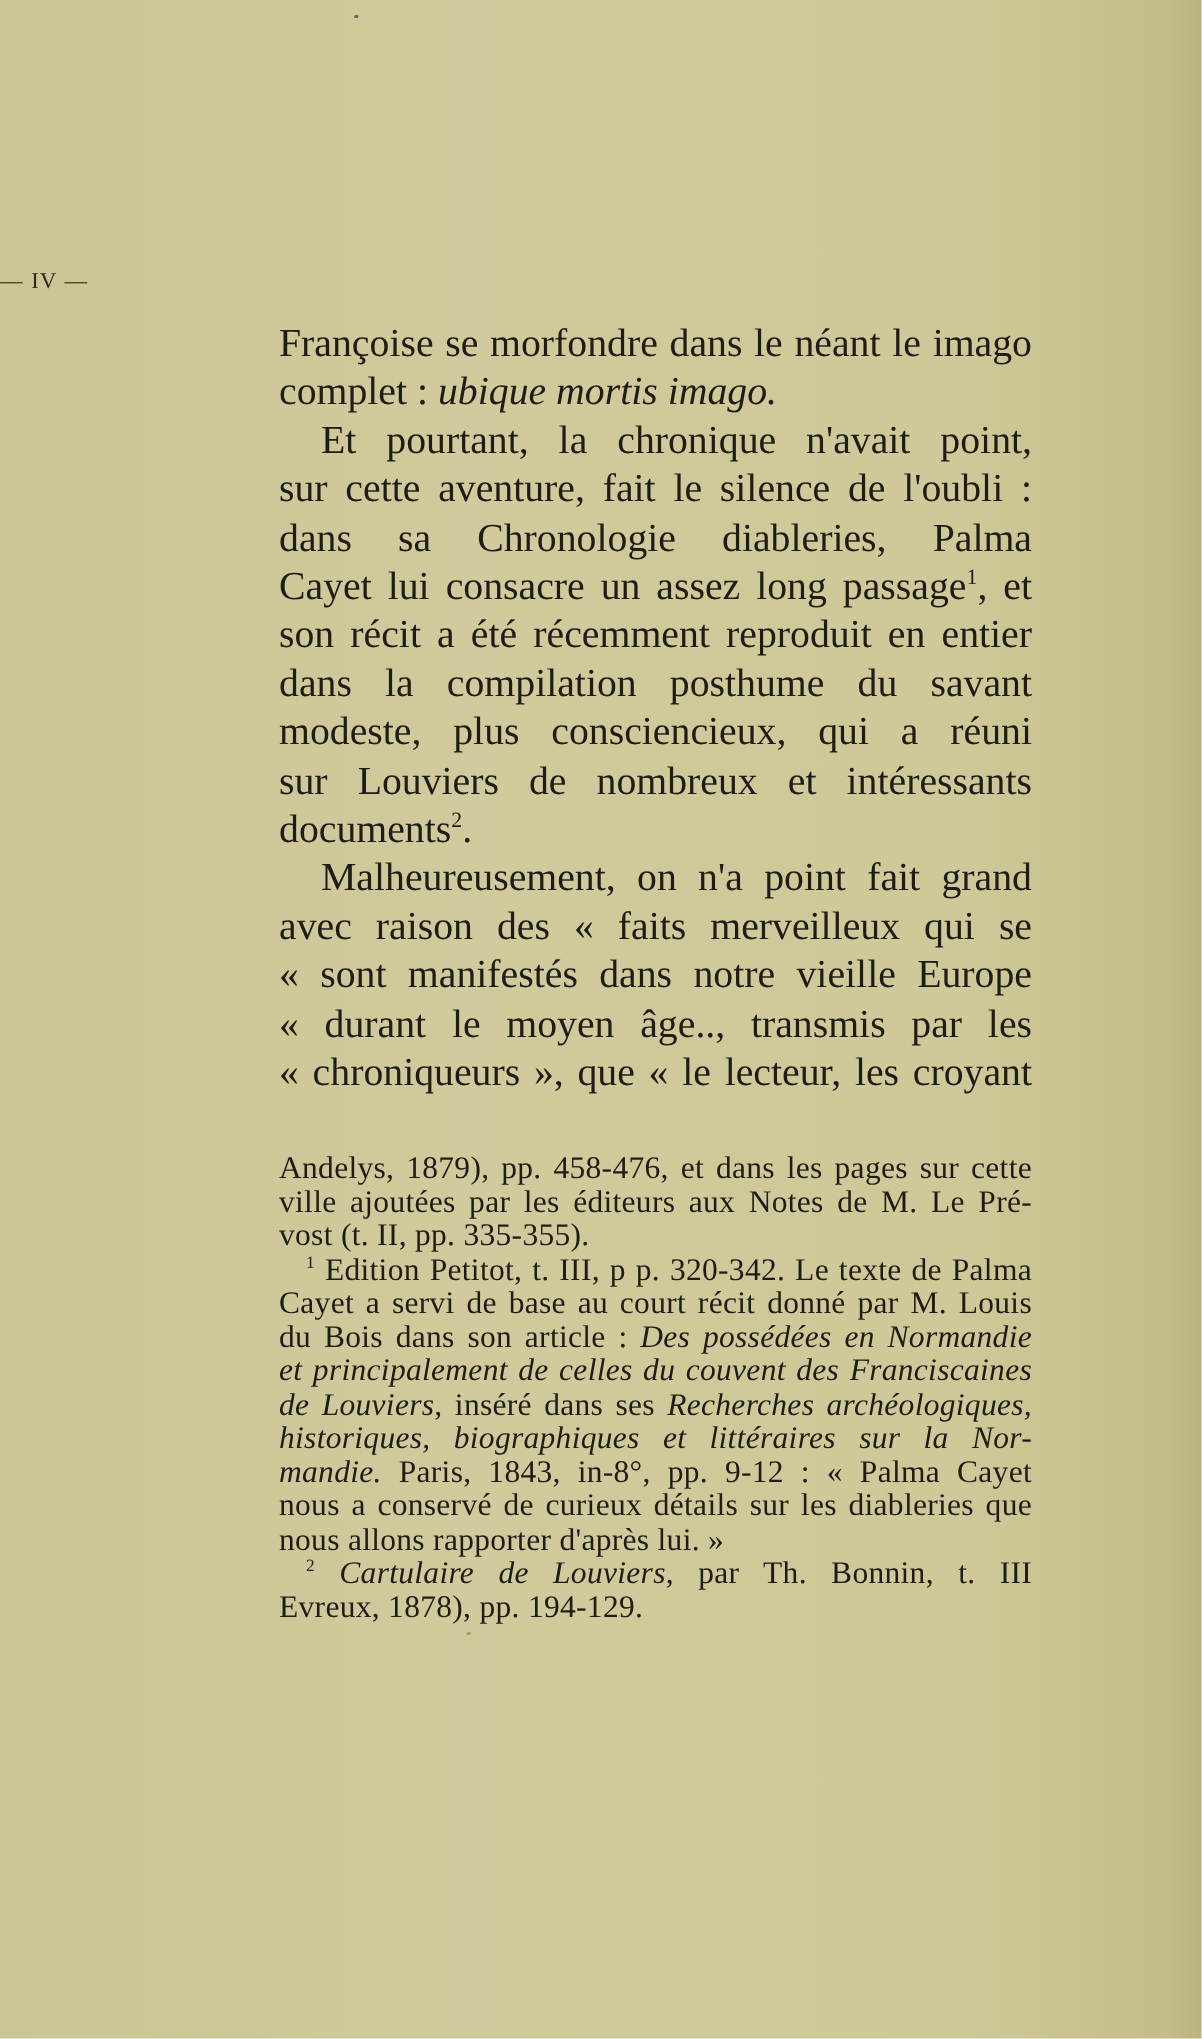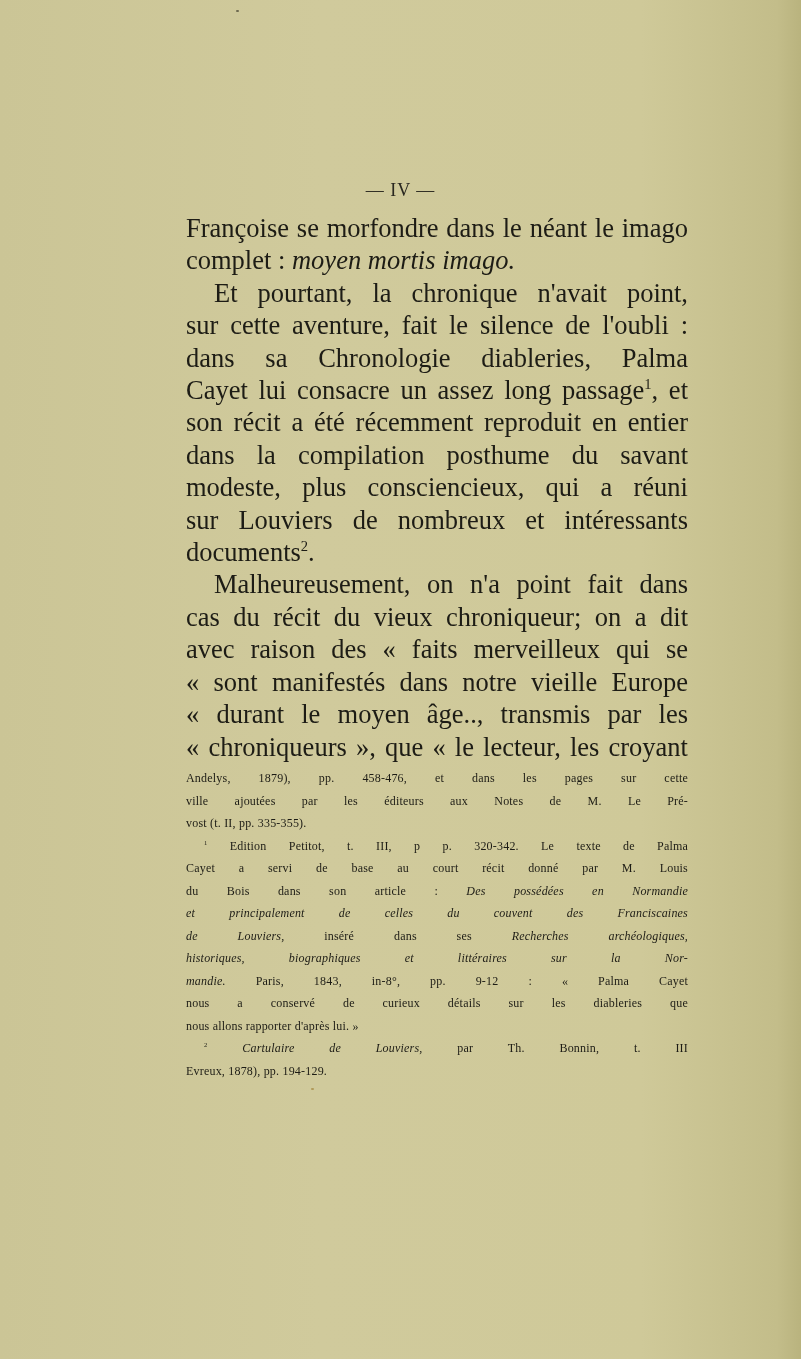--- a/index.html
+++ b/index.html
@@ -13,22 +13,21 @@
       background: linear-gradient(90deg, #cbc596 0%, #d0ca9c 40%, #cfc999 80%, #c3bd8a 97%, #b9b37e 100%);
       position: relative;
       font-family: "Liberation Serif", "DejaVu Serif", serif;
       color: #1d1c15;
     }
     .page-number {
       position: absolute;
       top: 180px;
       left: 0;
       width: 801px;
-      text-align: center;
-      font-size: 18px;
+      font-size: 15px;
       letter-spacing: 1px;
       color: #2a2820;
     }
     .main-text {
       position: absolute;
       top: 212px;
       left: 186px;
       width: 502px;
       font-size: 26.5px;
       line-height: 32.4px;
@@ -44,21 +43,21 @@
       white-space: nowrap;
     }
     .line.last {
       text-align-last: left;
     }
     .footnotes {
       position: absolute;
       top: 767px;
       left: 186px;
       width: 502px;
-      font-size: 12px;
+      font-size: 21px;
       line-height: 22.5px;
     }
     .footnotes .line {
       letter-spacing: 0.2px;
     }
     .fn-indent {
       padding-left: 18px;
     }
     sup {
       font-size: 0.55em;
@@ -80,36 +79,35 @@
 <body>
 
 <div class="speck" style="top:10px;left:236px;"></div>
 <div class="speck" style="top:1088px;left:311px;background:#b19a5a;"></div>
 
 <div class="page-number">— IV —</div>
 
 <div class="main-text">
   <p>
     <span class="line">Françoise se morfondre dans le néant le imago</span>
-    <span class="line last"><span>complet : </span><i>moyen mortis imago.</i></span>
+    <span class="line last"><span>complet : </span><i>ubique mortis imago.</i></span>
   </p>
   <p>
     <span class="line" style="padding-left:28px;">Et pourtant, la chronique n'avait point,</span>
     <span class="line">sur cette aventure, fait le silence de l'oubli :</span>
     <span class="line">dans sa Chronologie diableries, Palma</span>
     <span class="line"><span>Cayet lui consacre un assez long passage</span><sup>1</sup><span>, et</span></span>
     <span class="line">son récit a été récemment reproduit en entier</span>
     <span class="line">dans la compilation posthume du savant</span>
     <span class="line">modeste, plus consciencieux, qui a réuni</span>
     <span class="line">sur Louviers de nombreux et intéressants</span>
     <span class="line last"><span>documents</span><sup>2</sup><span>.</span></span>
   </p>
   <p>
-    <span class="line" style="padding-left:28px;">Malheureusement, on n'a point fait dans</span>
-    <span class="line">cas du récit du vieux chroniqueur; on a dit</span>
+    <span class="line" style="padding-left:28px;">Malheureusement, on n'a point fait grand</span>
     <span class="line">avec raison des « faits merveilleux qui se</span>
     <span class="line">« sont manifestés dans notre vieille Europe</span>
     <span class="line">« durant le moyen âge.., transmis par les</span>
     <span class="line">« chroniqueurs », que « le lecteur, les croyant</span>
   </p>
 </div>
 
 <div class="footnotes">
   <div>
     <span class="line">Andelys, 1879), pp. 458-476, et dans les pages sur cette</span>

